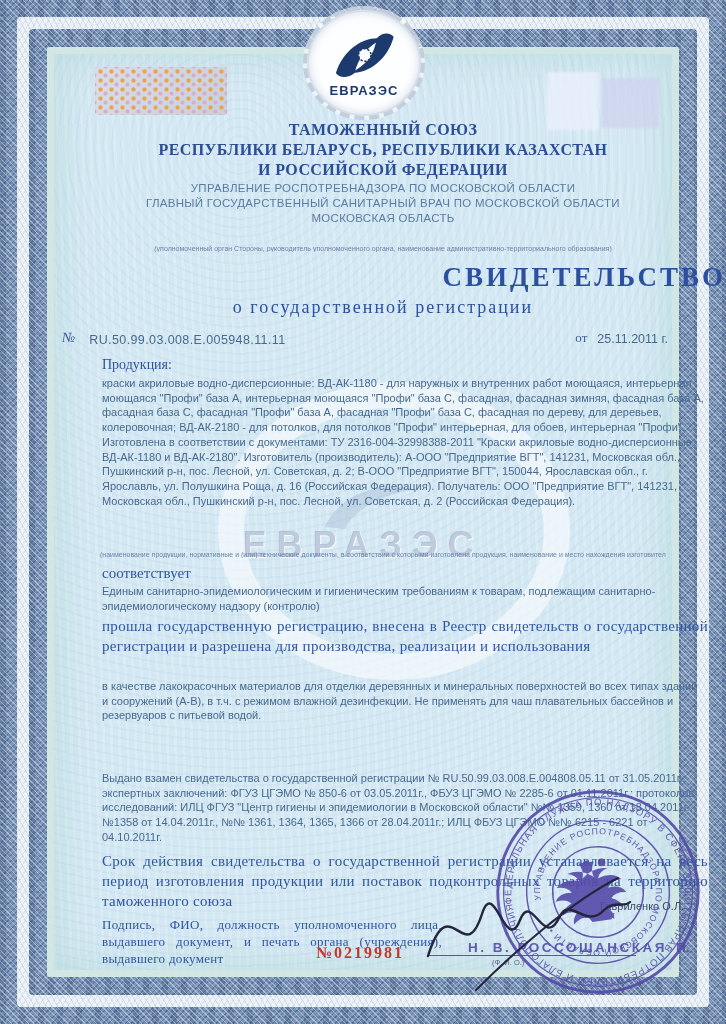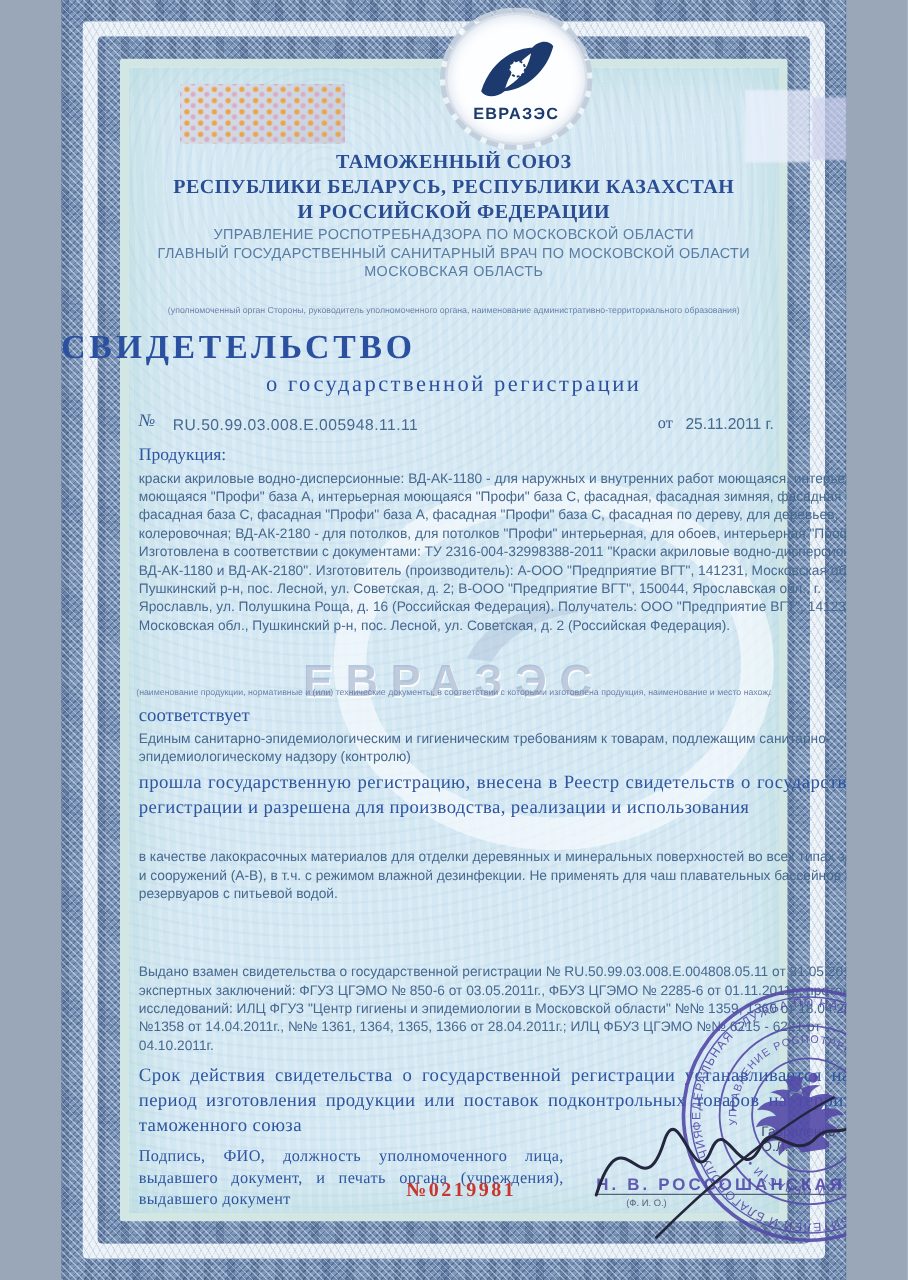--- a/index.html
+++ b/index.html
@@ -1,16 +1,16 @@
 <!DOCTYPE html>
 <html><head>
 <meta charset="utf-8">
 <style>
   html,body{margin:0;padding:0;background:#9aa7b8;}
-  .page{position:relative;width:628px;height:1024px;margin:0 auto;overflow:hidden;
+  .page{position:relative;width:726px;height:1024px;margin:0 auto;overflow:hidden;
         font-family:"Liberation Serif",serif;background:#7e96b8;}
   
   .frame{position:absolute;pointer-events:none;}
   .hatch{
     background-color:#8099bb;
     background-image:
       repeating-linear-gradient(45deg, rgba(255,255,255,.38) 0 1px, transparent 1px 4px),
       repeating-linear-gradient(135deg, rgba(40,70,120,.42) 0 1px, transparent 1px 4px),
       repeating-linear-gradient(0deg, rgba(40,70,120,.16) 0 2px, transparent 2px 6px),
       repeating-linear-gradient(90deg, rgba(28,50,92,.22) 0 6px, transparent 6px 19px);
@@ -49,29 +49,29 @@
       letter-spacing:1px;color:#1c3a6e;margin-top:2px;}
 
   .watermark-circle{position:absolute;left:218px;top:382px;width:300px;height:246px;border-radius:50%;
       border:26px solid rgba(252,254,255,.6);z-index:1;}
   .watermark-swoosh{position:absolute;left:318px;top:478px;z-index:1;opacity:.35;}
   .watermark-text{position:absolute;left:0;right:0;top:524px;text-align:center;z-index:1;
       font-family:"Liberation Sans",sans-serif;font-weight:bold;font-size:36px;letter-spacing:10px;
       color:rgba(136,155,190,.5);text-shadow:1px 1px 0 rgba(255,255,255,.8);}
 
   
-  .tb{position:absolute;z-index:2;}
+  .tb{position:absolute;z-index:2;margin-left:40px;}
   .hdr{left:60px;right:60px;top:120px;text-align:center;}
   .hdr .h-serif{font-weight:bold;color:#2a4d94;font-size:16px;line-height:20px;letter-spacing:.4px;}
   .hdr .h-sans{font-family:"Liberation Sans",sans-serif;color:#587ca3;font-size:11.5px;line-height:14px;letter-spacing:.3px;margin-top:1px;}
   .caption{left:60px;right:60px;text-align:center;font-family:"Liberation Sans",sans-serif;
       font-size:7px;color:#6b82a8;white-space:nowrap;overflow:hidden;}
   .cap1{top:245px;}
   .cap2{top:551px;}
-  .title-main{left:0;right:0;top:262px;text-align:left;font-weight:bold;font-size:27px;
+  .title-main{left:0;right:0;top:262px;text-align:right;font-weight:bold;font-size:27px;
       letter-spacing:3px;color:#2b50a0;}
   .title-sub{left:0;right:0;top:297px;text-align:center;font-weight:normal;font-size:18px;
       letter-spacing:2px;color:#2b50a0;}
   .numrow{left:62px;right:58px;top:330px;display:flex;align-items:flex-start;z-index:2;position:absolute;}
   .numrow .no{font-size:14px;color:#3d5f93;font-style:italic;margin-right:14px;}
   .numrow .num{font-family:"Liberation Sans",sans-serif;font-size:12.5px;color:#47698f;margin-top:3px;letter-spacing:.4px;}
   .numrow .ot{margin-left:auto;font-size:13px;color:#3d5f93;margin-right:10px;}
   .numrow .date{font-family:"Liberation Sans",sans-serif;font-size:12.5px;color:#47698f;margin-top:2px;}
   .prod-label{left:62px;top:357px;font-size:14px;color:#2e55a0;}
   .sans-par{font-family:"Liberation Sans",sans-serif;font-size:11px;line-height:14.7px;color:#47698f;text-align:left;}

